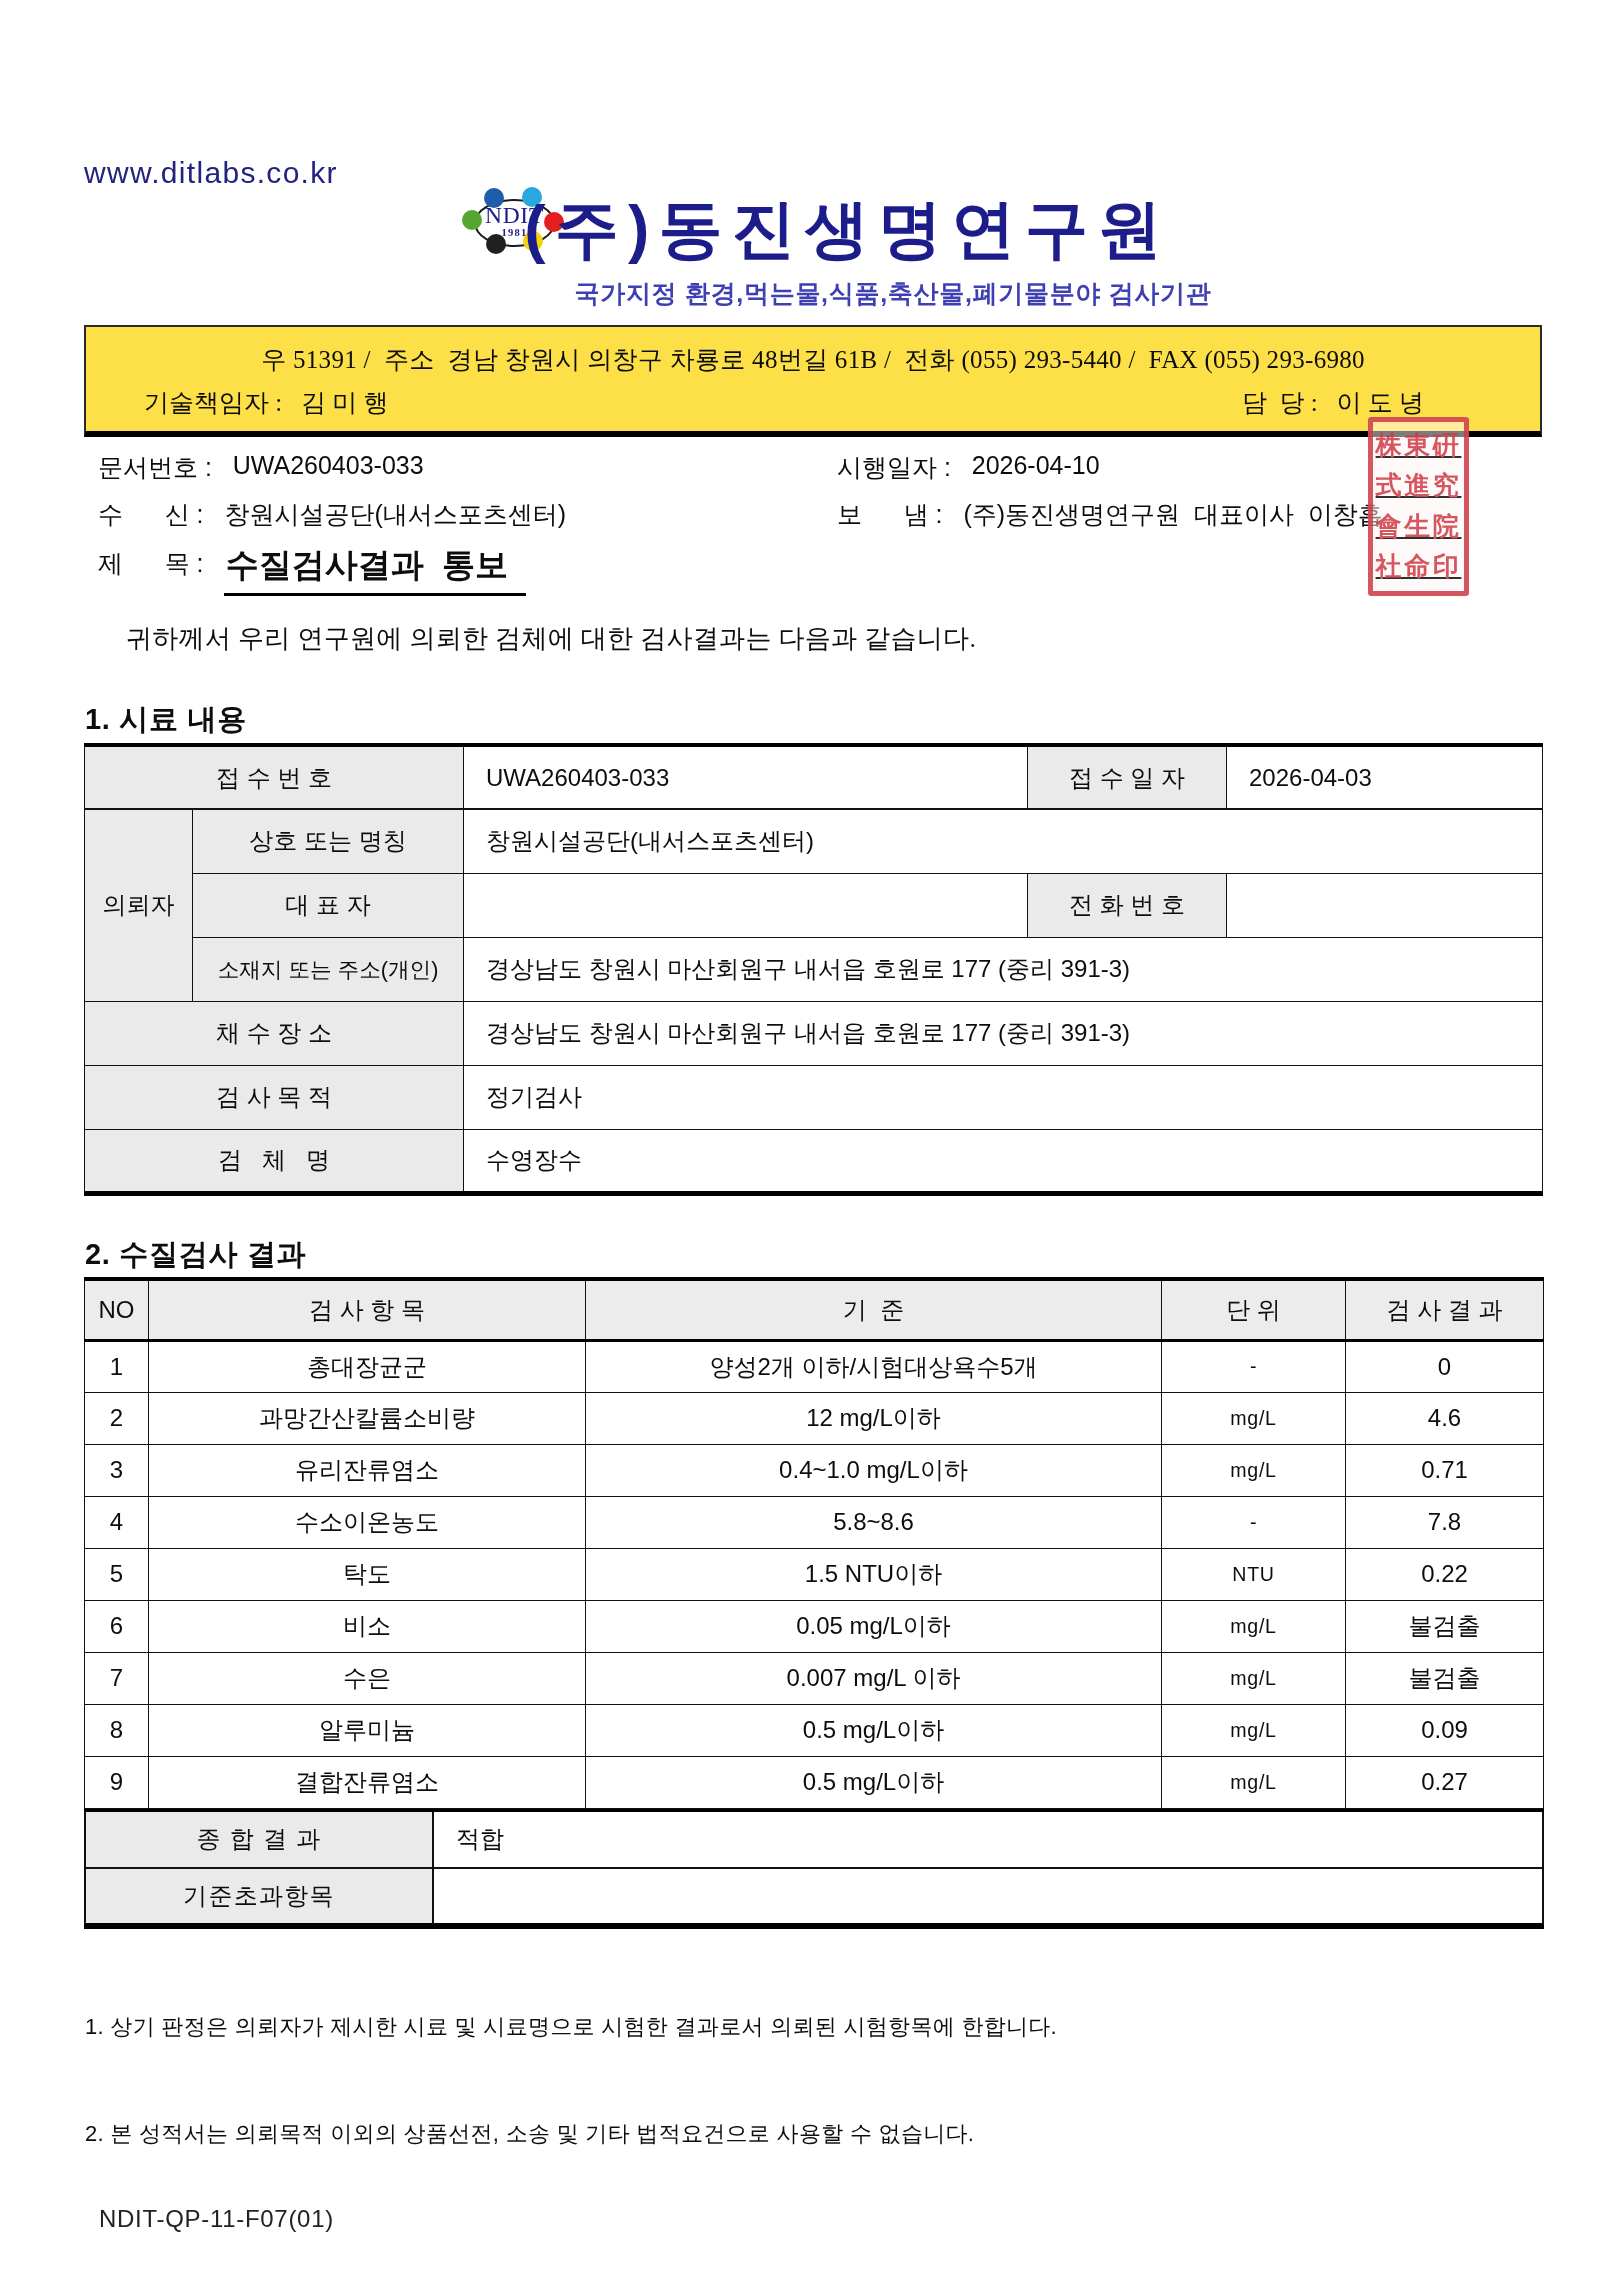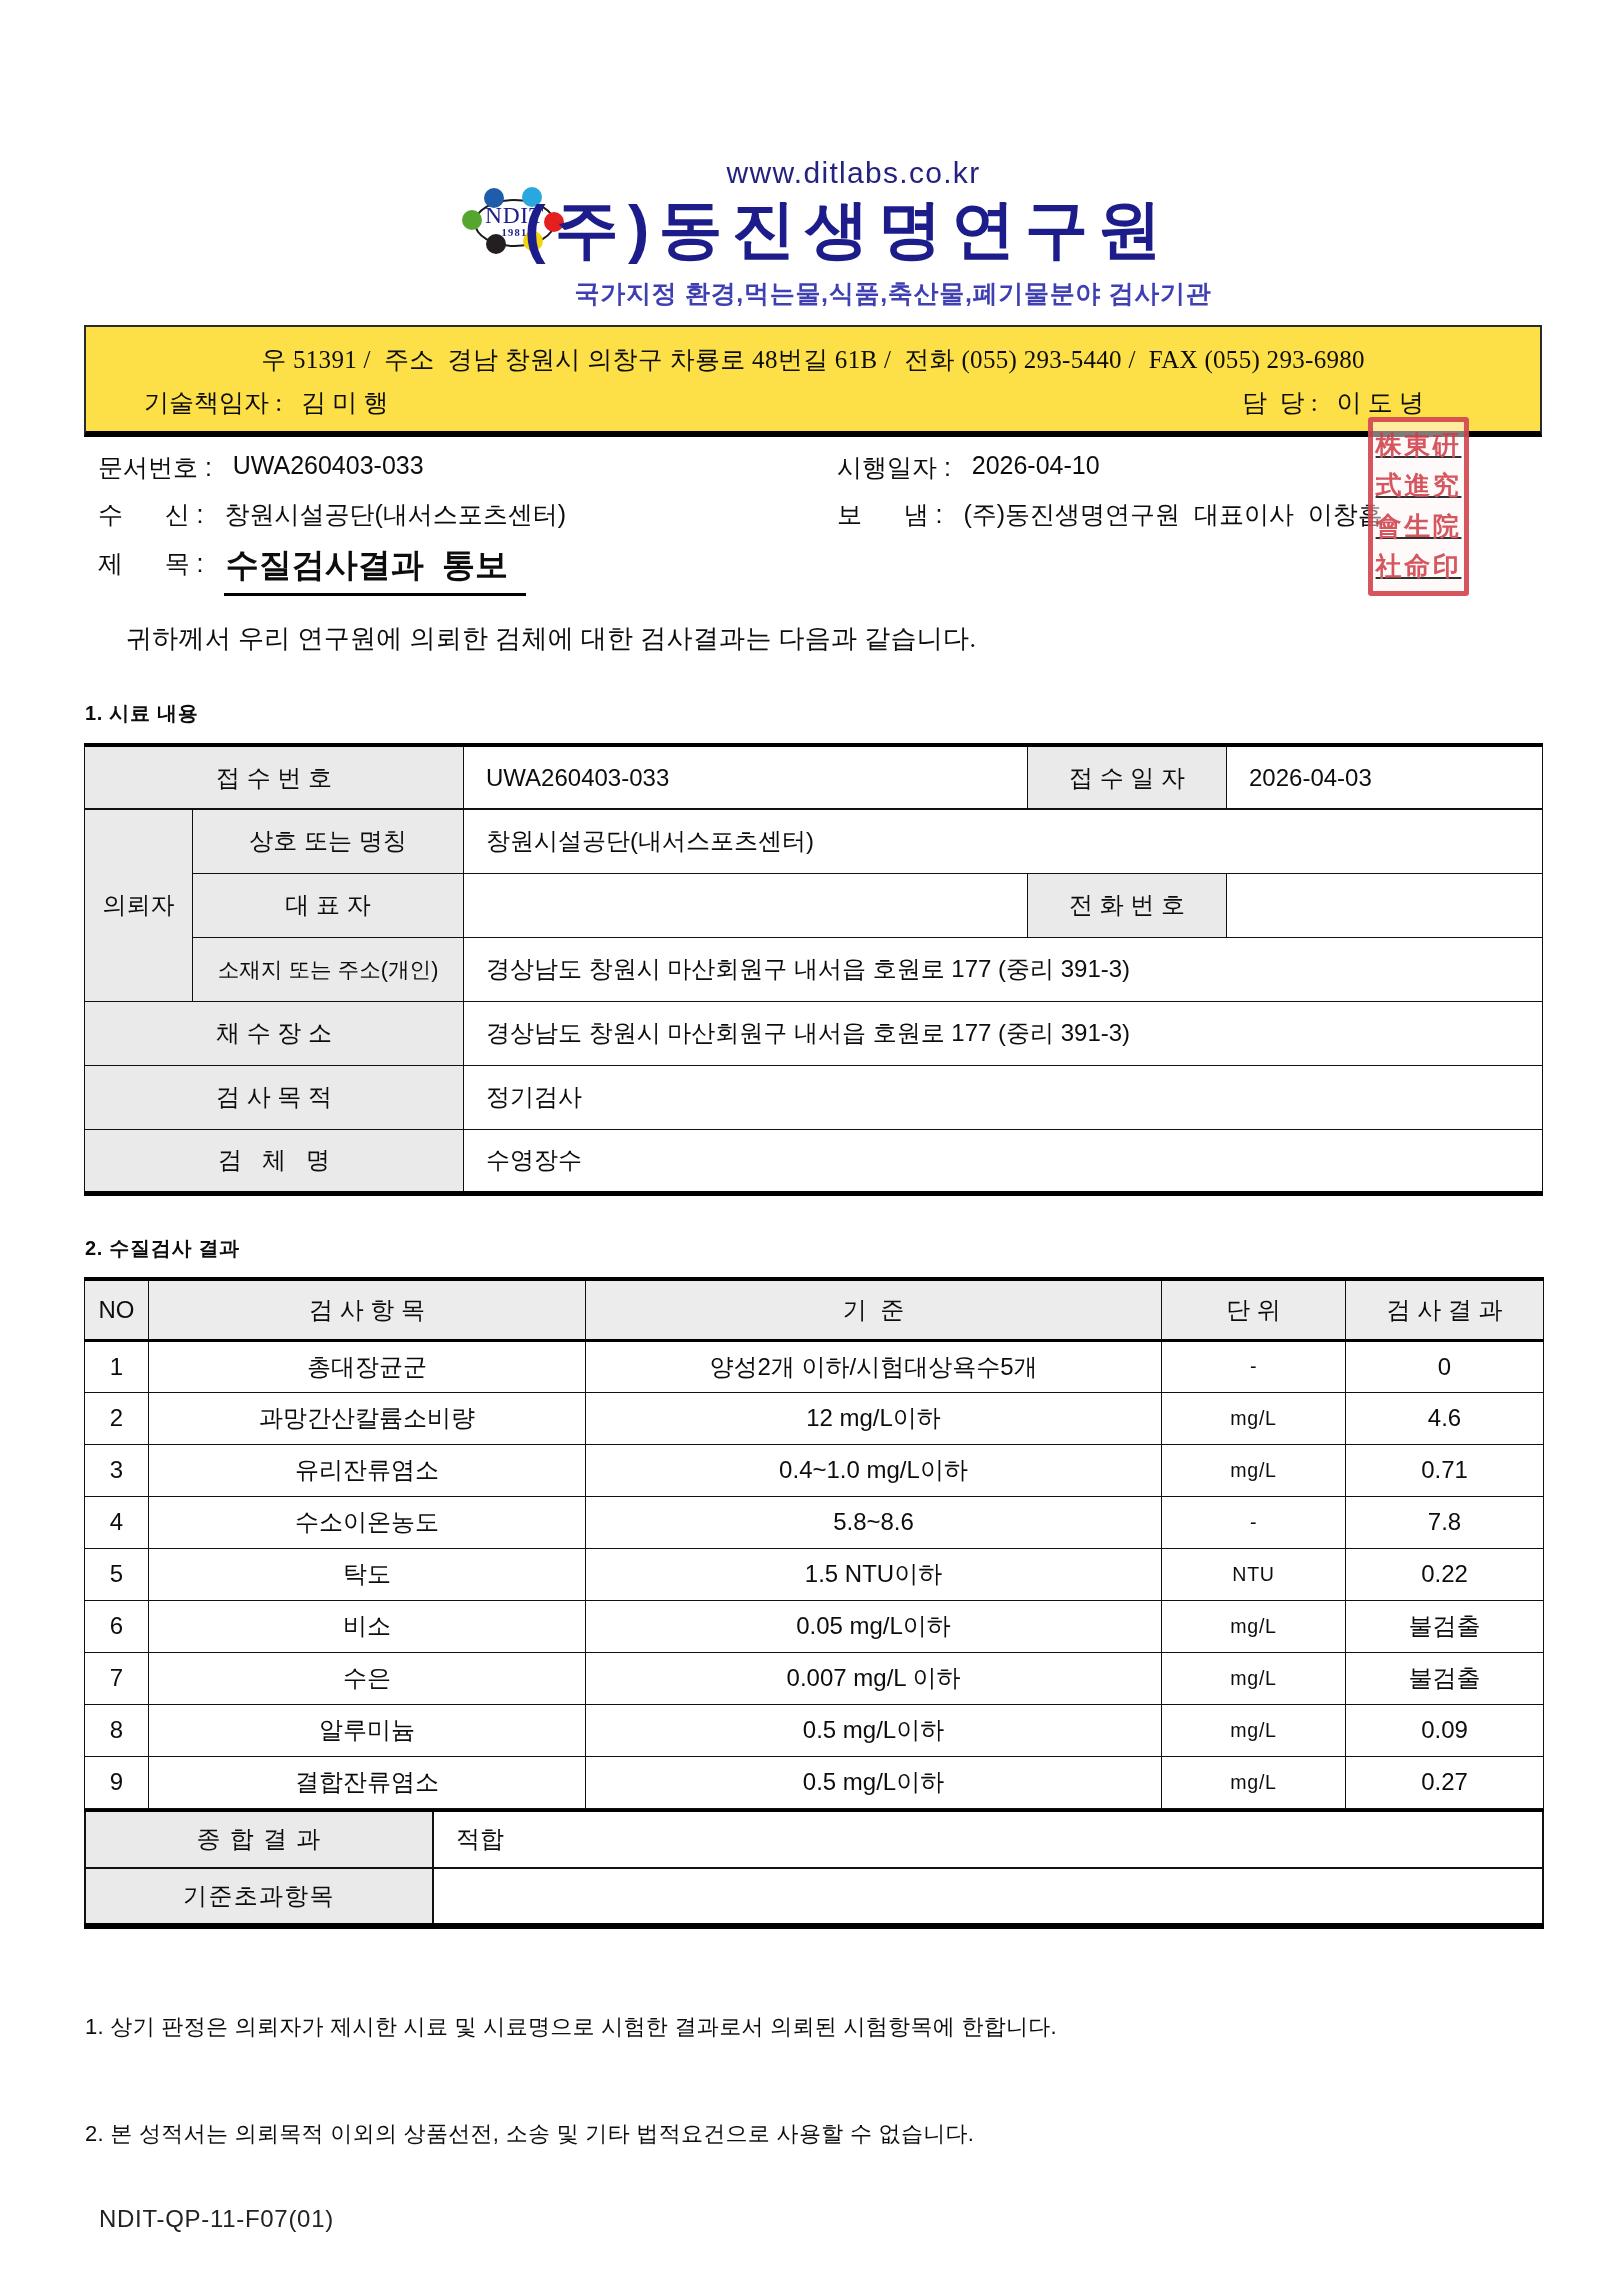--- a/index.html
+++ b/index.html
@@ -2,21 +2,21 @@
 <html style="font-size:10.5px"><head>
 <meta charset="utf-8">
 <style>
   * { margin:0; padding:0; box-sizing:border-box; }
   html,body { background:#ffffff; }
   body { font-family:"Liberation Sans", sans-serif; color:#0d0d0d; }
   .page { position:relative; width:1623px; height:2295px; background:#fff; overflow:hidden; }
 
   
   .url { position:absolute; top:156px; left:0; width:1623px; padding-left:84px;
-         text-align:center; font-size:30px; letter-spacing:1.3px; color:#23237f; }
+         font-size:30px; letter-spacing:1.3px; color:#23237f; }
   .company-title { position:absolute; top:186px; left:0; width:1623px; padding-left:72px;
          text-align:center; font-size:64px; font-weight:bold; color:#1c1c8a; letter-spacing:9.2px; }
   .subtitle { position:absolute; top:277px; left:0; width:1623px; padding-left:163px;
          text-align:center; font-size:25px; font-weight:600; color:#3f3fb4; letter-spacing:0.7px; }
 
   
   .logo { position:absolute; left:462px; top:188px; width:105px; height:73px; }
   .logo .ring { position:absolute; left:11.8px; top:10.5px; width:81px; height:48px;
         border:2px solid #1a1a1a; border-radius:50%; }
   .logo .dot { position:absolute; width:20px; height:20px; border-radius:50%; }
@@ -53,21 +53,21 @@
   .stamp { position:absolute; left:1368px; top:417px; width:101px; height:179px;
         border:5.9px solid rgba(206,58,68,0.85); border-radius:3.3px; background:rgba(255,245,246,0.5);
         display:flex; flex-direction:column; justify-content:space-around; align-items:center;
         padding:3.9px 1.3px; filter:blur(0.3px);text-decoration:underline; }
   .stamp .srow { font-family:"Liberation Serif", serif; font-weight:bold; font-size:26px;
         color:#ce3a44; letter-spacing:2.6px; opacity:0.85; line-height:1; }
 
   .greeting { position:absolute; left:126px; top:621px; font-family:"Liberation Serif", serif;
         font-size:26px; letter-spacing:0.3px; }
 
-  .sec-title { position:absolute; left:85px; font-size:20px; font-weight:bold; letter-spacing:0.7px; }
+  .sec-title { position:absolute; left:85px; font-size:29px; font-weight:bold; letter-spacing:0.7px; }
   .s1t { top:700px; } .s2t { top:1235px; }
 
   
   table { border-collapse:collapse; table-layout:fixed; width:1458px; background:#fff; }
   td { border:1.3px solid #111; font-size:24px; height:63px; overflow:hidden; white-space:pre-wrap; }
   .lbl { background:#eaeaea; text-align:center; }
   .val { text-align:left; padding-left:22px; }
 
   .tbl1 { position:absolute; left:84px; top:743px; border-top:4.6px solid #000; border-bottom:5.2px solid #000; }
   .tbl1 tr.rA td { border-bottom-width:2.6px; }

